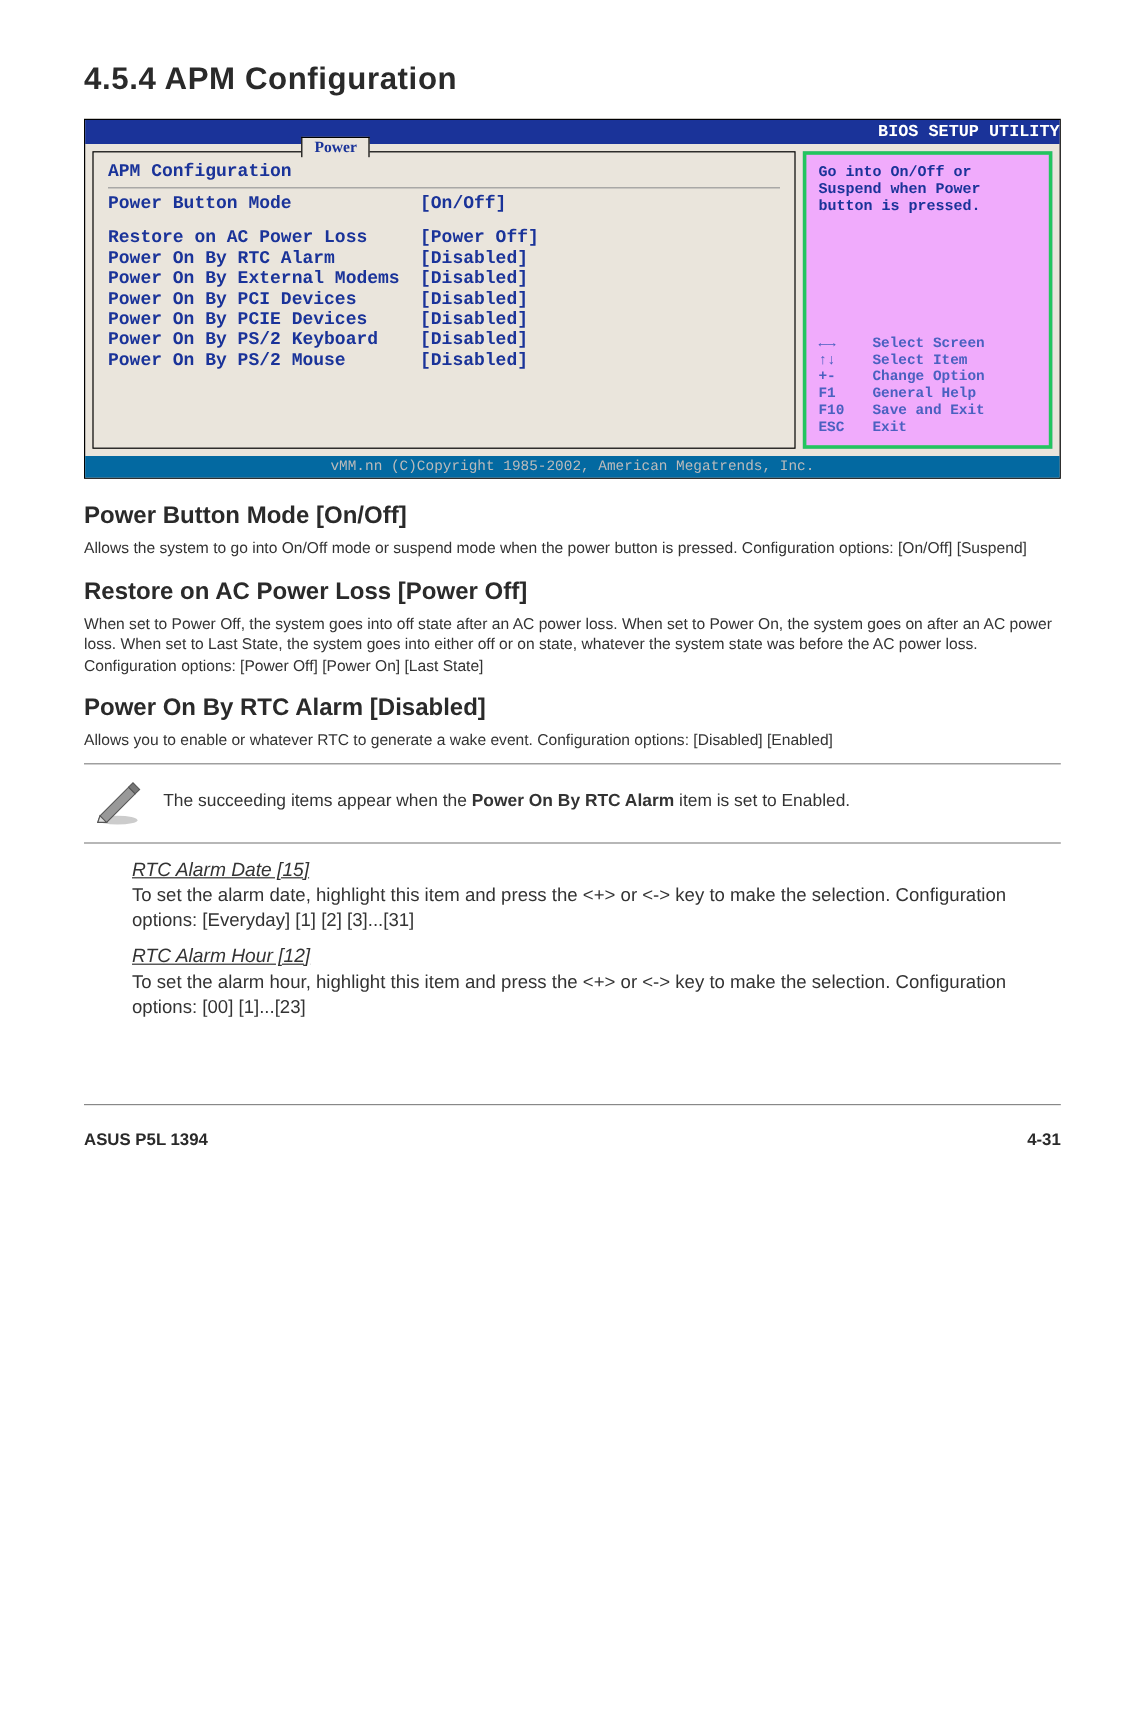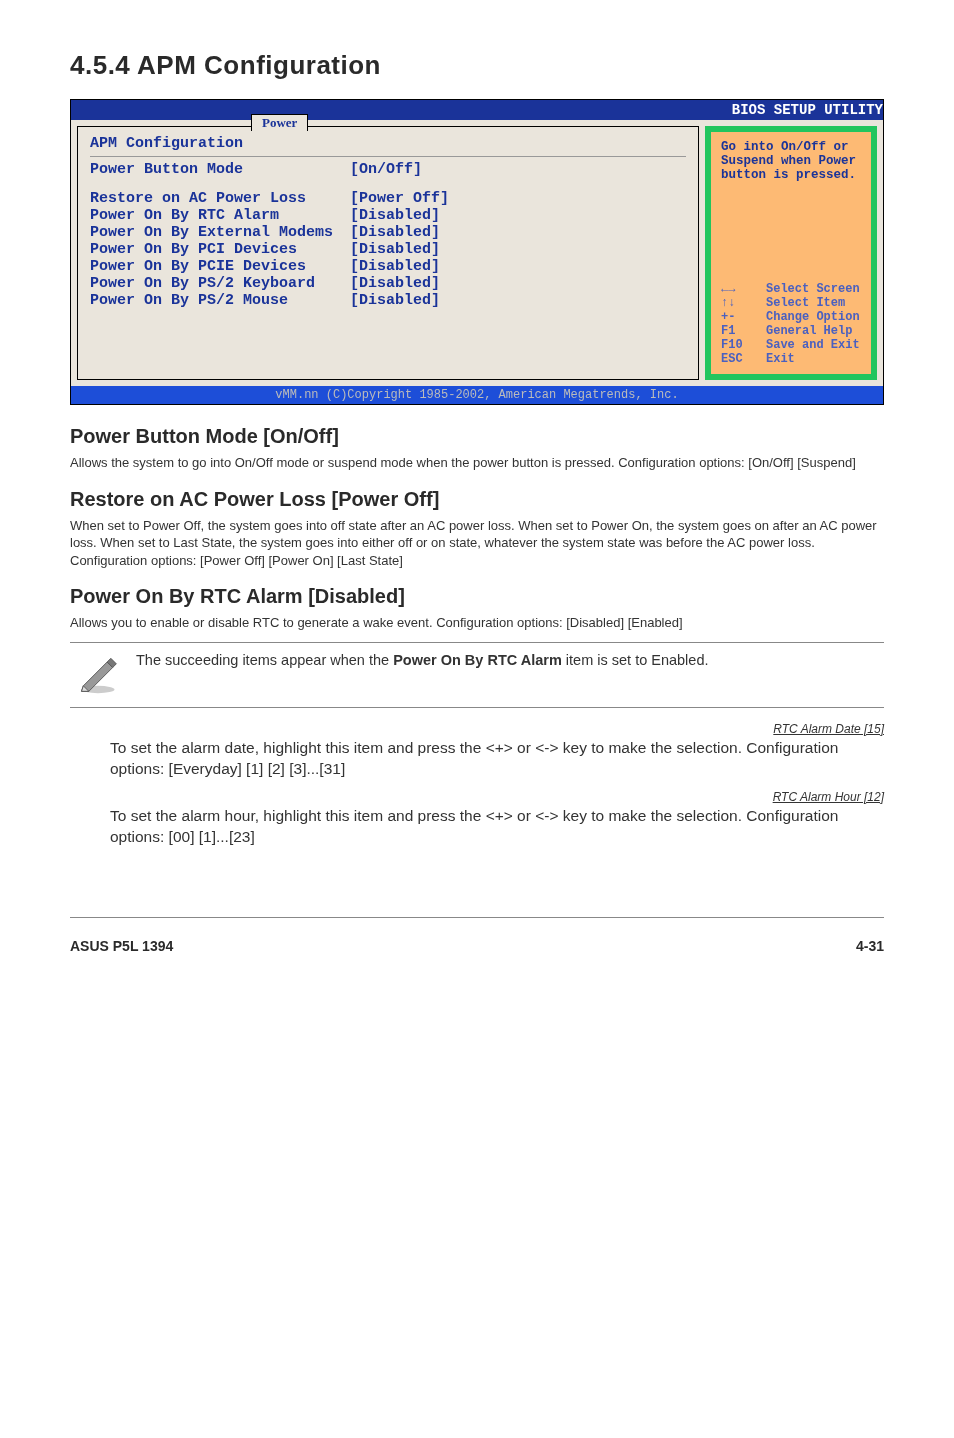--- a/index.html
+++ b/index.html
@@ -58,27 +58,27 @@
       border: 1px solid #000;
       margin: 6px 0 6px 6px;
       padding: 8px 12px;
       font-family: "Courier New", monospace;
       font-size: 15px;
       color: #1a3399;
       font-weight: bold;
       background: #eae5dc;
     }
     .bios-right {
-      width: 172px;
-      border: 6px solid #22c55e;
+      width: 208px;
+      border: 3px solid #22c55e;
       margin: 6px;
       padding: 8px 10px;
       font-family: "Courier New", monospace;
       font-size: 12.5px;
-      background: #fdba74;
+      background: #f0abfc;
     }
     .bios-row {
       display: flex;
     }
     .bios-label {
       width: 260px;
     }
     .bios-value {
       flex: 1;
     }
@@ -101,21 +101,21 @@
     }
     .bios-nav-key {
       width: 45px;
       color: #4a60c0;
     }
     .bios-nav-action {
       flex: 1;
       color: #4a60c0;
     }
     .bios-footer {
-      background: #1d4ed8;
+      background: #0369a1;
       color: #bbb;
       font-family: "Courier New", monospace;
       font-size: 12px;
       text-align: center;
       padding: 2px 0;
     }
     .sub-title {
       font-size: 20px;
       font-weight: bold;
       color: #2a2a2a;
@@ -127,21 +127,21 @@
       color: #333;
       line-height: 1.35;
       margin-bottom: 6px;
     }
     .note-block {
       display: flex;
       border-top: 1px solid #888;
       border-bottom: 1px solid #888;
       padding: 8px 0;
       margin: 10px 0 14px 0;
-      align-items: flex-start;
+      align-items: center;
       gap: 18px;
     }
     .note-icon {
       width: 48px;
       flex-shrink: 0;
       padding-left: 6px;
     }
     .note-text {
       font-size: 14.5px;
       color: #333;
@@ -149,24 +149,23 @@
       flex: 1;
       padding-right: 10px;
     }
     .sub-item {
       margin-left: 40px;
       margin-bottom: 10px;
     }
     .sub-item-title {
       font-style: italic;
       text-decoration: underline;
-      font-size: 12px;
+      font-size: 16px;
       color: #333;
       margin-bottom: 2px;
-      text-align: right;
     }
     .sub-item-text {
       font-size: 15.5px;
       color: #333;
       line-height: 1.35;
     }
     .page-footer {
       display: flex;
       justify-content: space-between;
       border-top: 1px solid #888;
@@ -258,21 +257,21 @@
   <div class="bios-footer">vMM.nn (C)Copyright 1985-2002, American Megatrends, Inc.</div>
 </div>
 
 <div class="sub-title">Power Button Mode [On/Off]</div>
 <div class="body-text">Allows the system to go into On/Off mode or suspend mode when the power button is pressed. Configuration options: [On/Off] [Suspend]</div>
 
 <div class="sub-title">Restore on AC Power Loss [Power Off]</div>
 <div class="body-text">When set to Power Off, the system goes into off state after an AC power loss. When set to Power On, the system goes on after an AC power loss. When set to Last State, the system goes into either off or on state, whatever the system state was before the AC power loss. Configuration options: [Power Off] [Power On] [Last State]</div>
 
 <div class="sub-title">Power On By RTC Alarm [Disabled]</div>
-<div class="body-text">Allows you to enable or disable RTC to generate a wake event. Configuration options: [Disabled] [Enabled]</div>
+<div class="body-text">Allows you to enable or whatever RTC to generate a wake event. Configuration options: [Disabled] [Enabled]</div>
 
 <div class="note-block">
   <div class="note-icon">
     <svg viewBox="0 0 48 48" width="44" height="44">
       <ellipse cx="24" cy="42" rx="18" ry="4" fill="#ccc"></ellipse>
       <path d="M8 38 L34 12 L40 18 L14 44 L6 44 Z" fill="#999" stroke="#555" stroke-width="1"></path>
       <path d="M34 12 L38 8 L44 14 L40 18 Z" fill="#777" stroke="#555" stroke-width="1"></path>
       <path d="M6 44 L8 38 L14 44 Z" fill="#ddd" stroke="#555" stroke-width="1"></path>
     </svg>
   </div>

